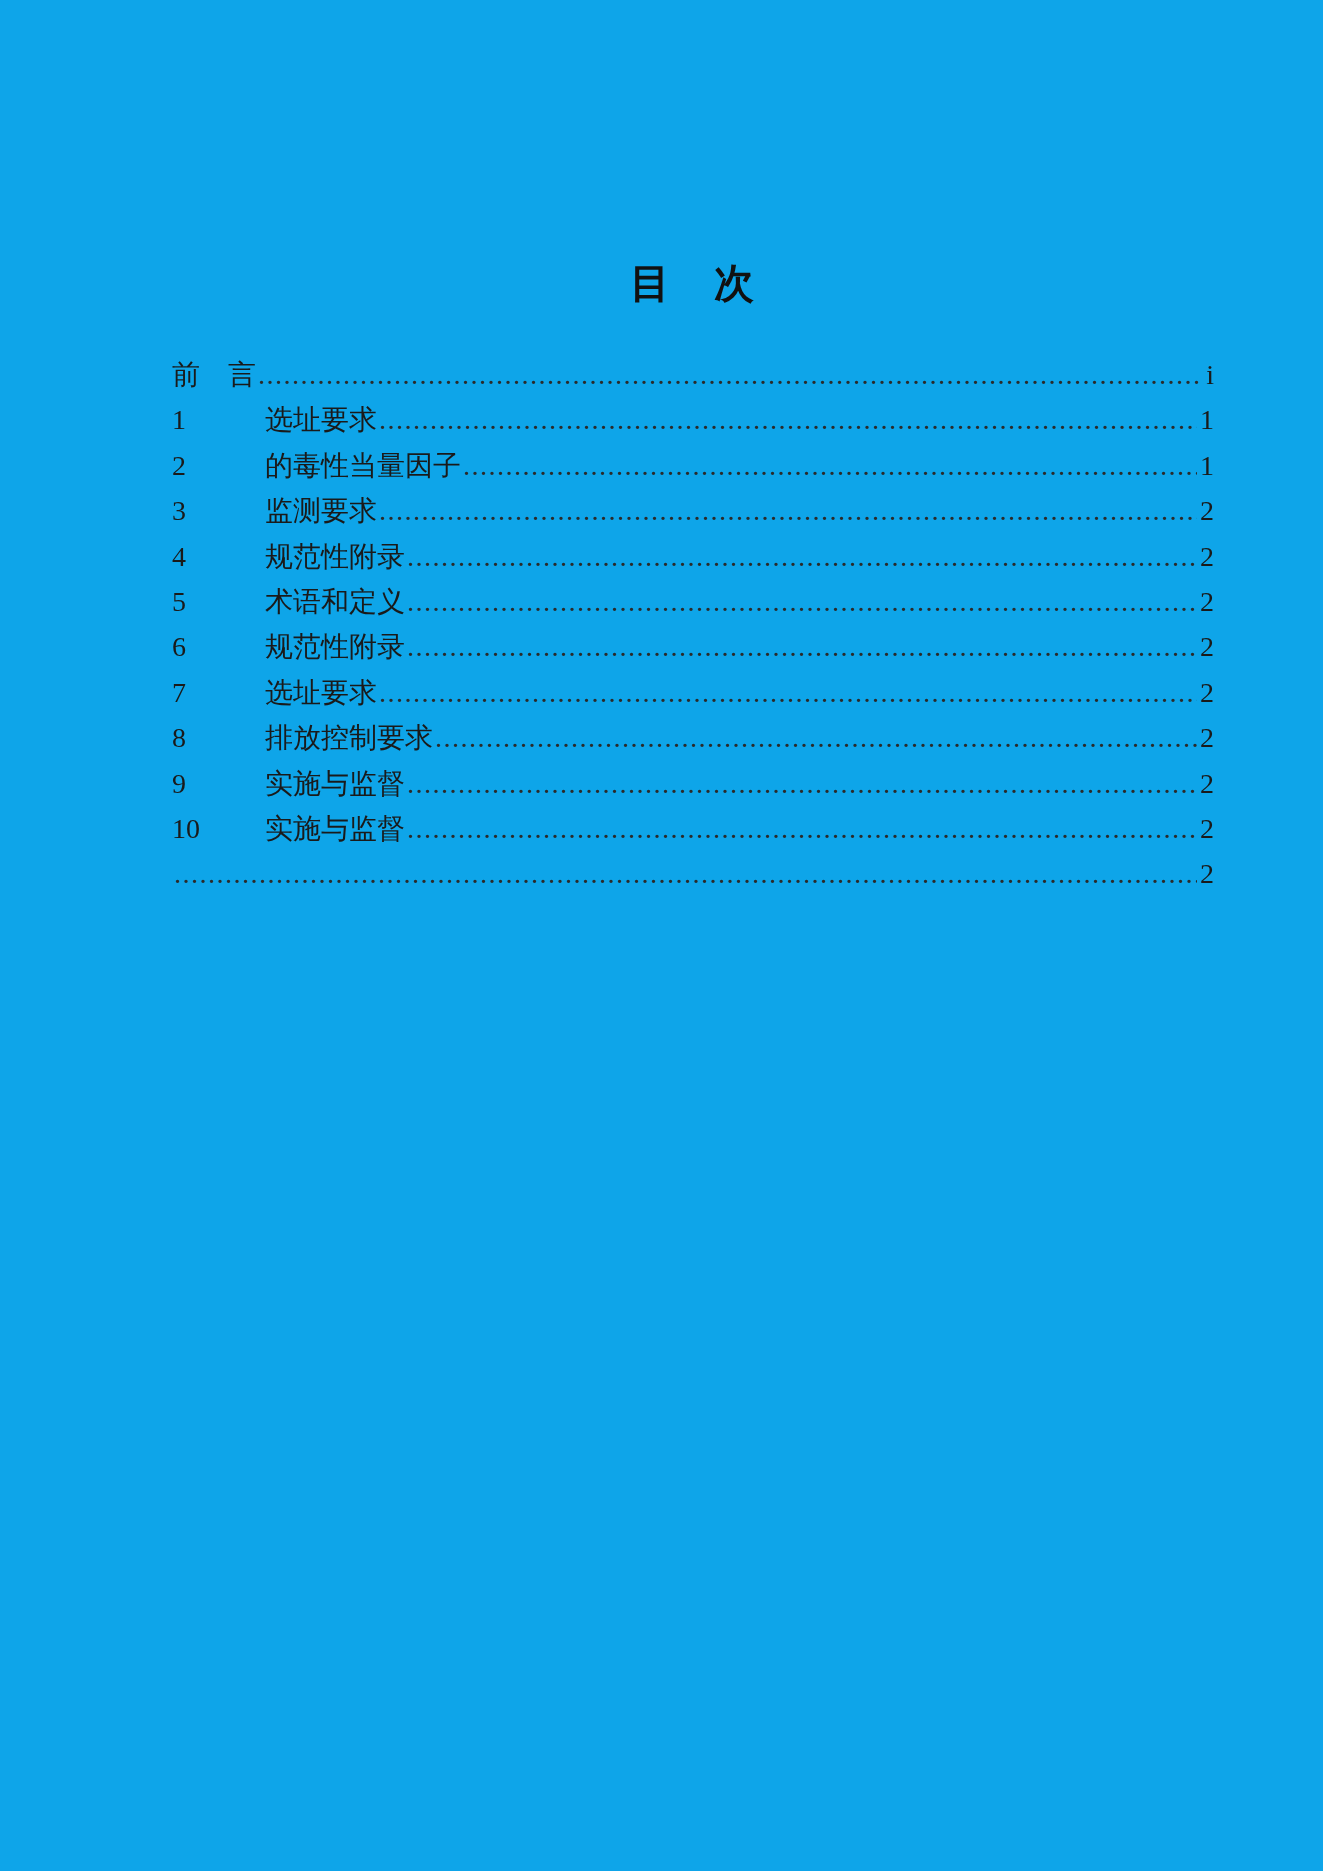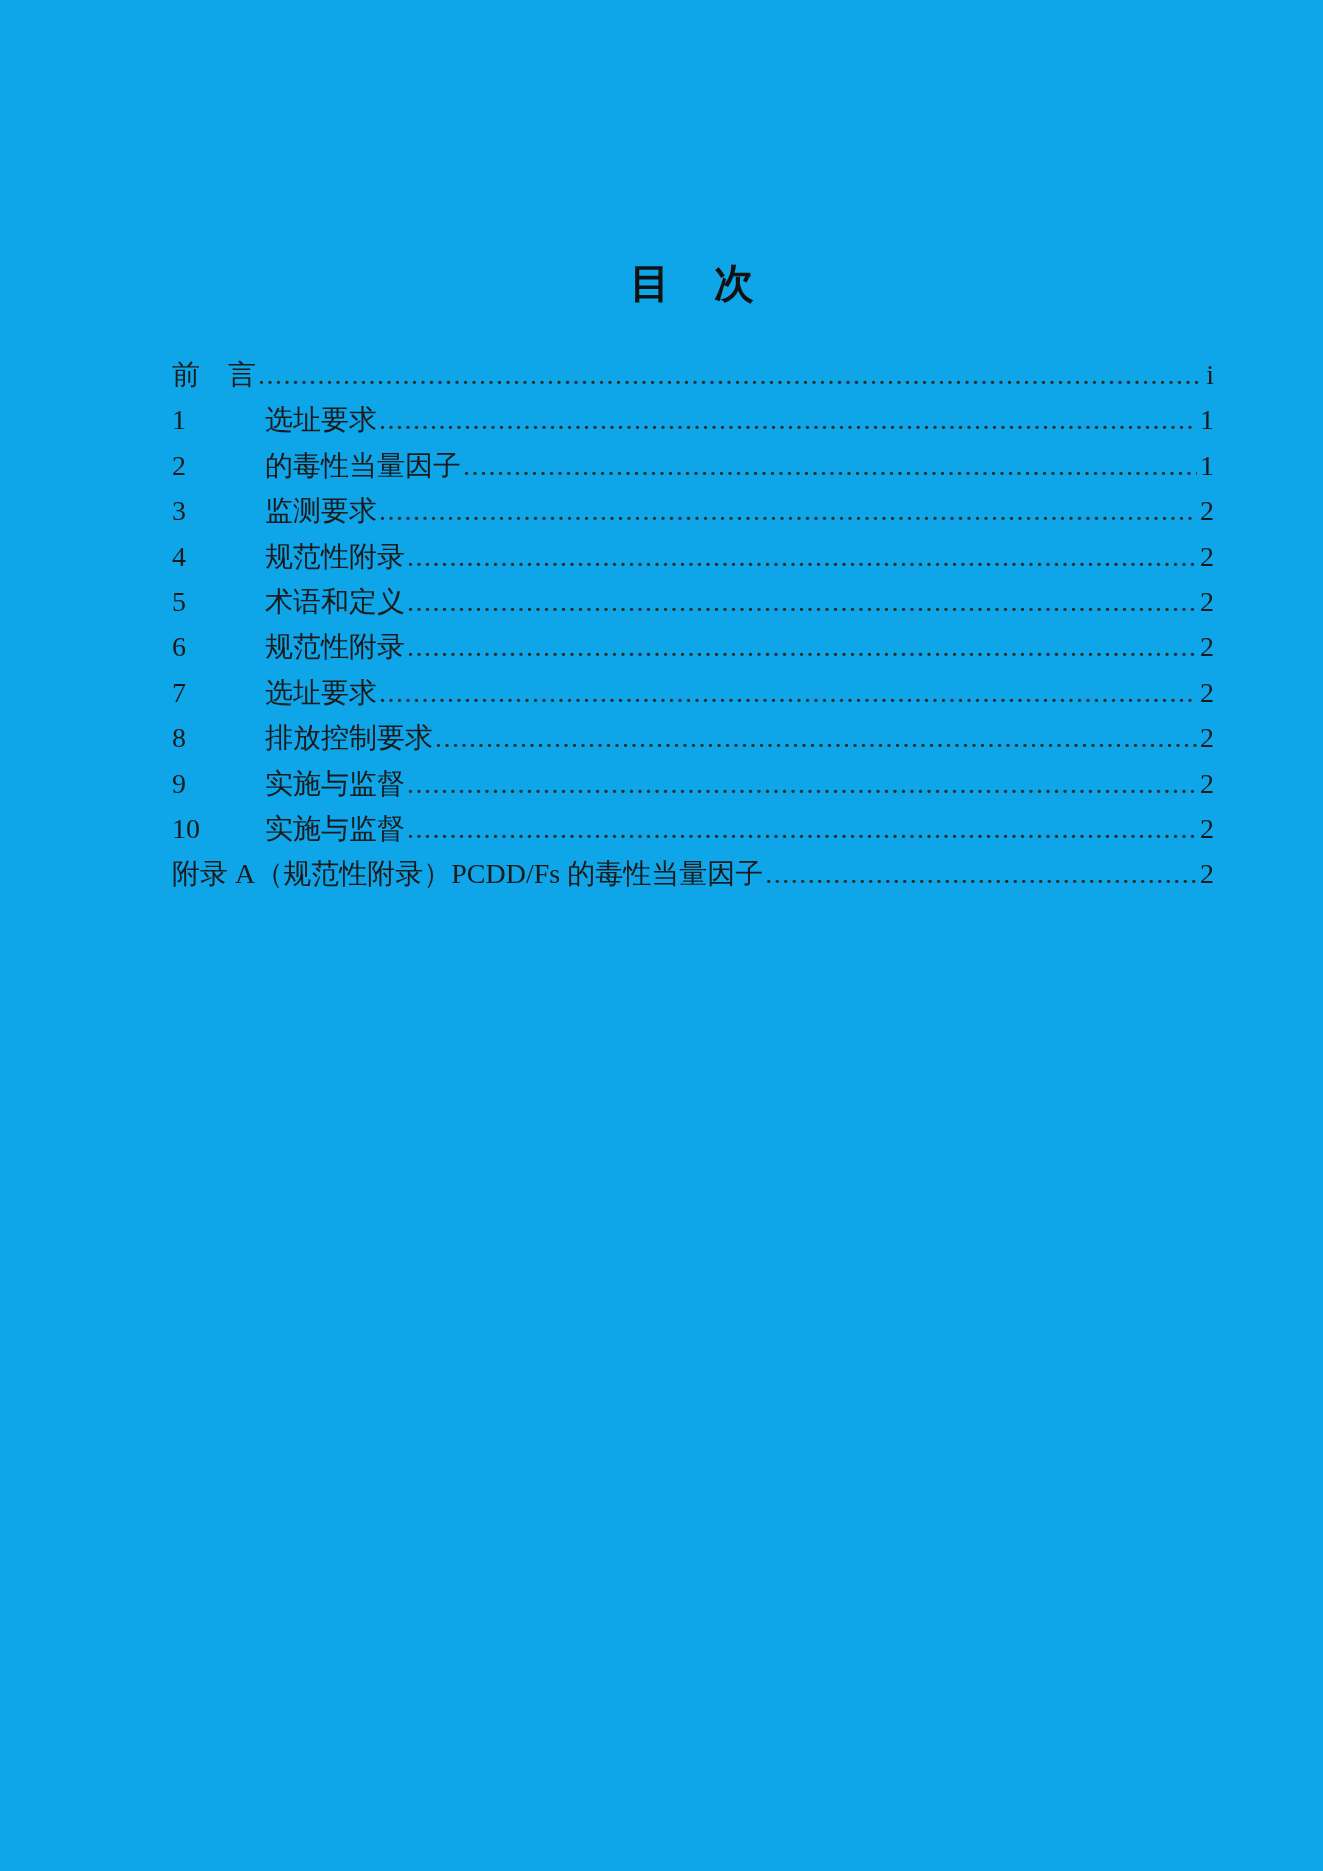--- a/index.html
+++ b/index.html
@@ -135,19 +135,18 @@
     <span class="toc-page">2</span>
   </div>
         <div class="toc-row">
     <span class="toc-num">10</span>
     <span class="toc-label">实施与监督</span>
     <span class="toc-leader">....................................................................................................................................................................................................................................................................</span>
     <span class="toc-page">2</span>
   </div>
         <div class="toc-row">
 
-    <span class="toc-label">附录 A（规范性附录）PCDD/Fs 的毒性当量因子</span>
     <span class="toc-leader">....................................................................................................................................................................................................................................................................</span>
     <span class="toc-page">2</span>
   </div>
       </div>
   </div>
 </div>
 
 </body></html>

